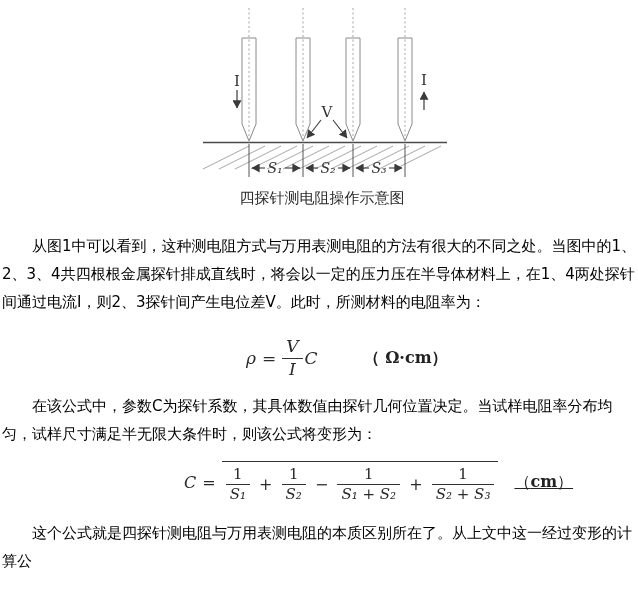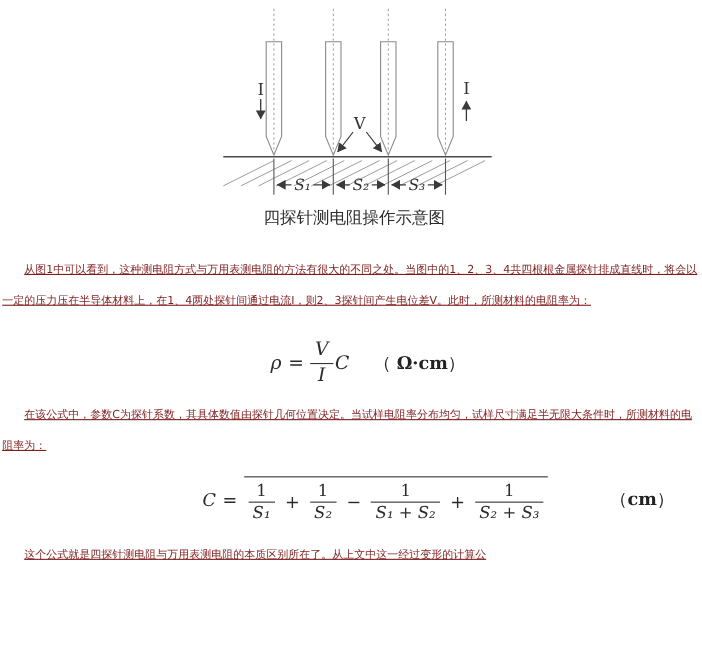--- a/index.html
+++ b/index.html
@@ -8,22 +8,22 @@
     font-family:"DejaVu Sans",sans-serif;color:#454545;
   }
   
   .diagram-wrap{width:638px;height:215px;}
   svg text{font-family:"DejaVu Serif",serif;}
   .svg-caption{font-family:"DejaVu Sans",sans-serif;font-size:15px;fill:#2b2b2b;}
   .dim-label{font-size:14px;font-style:italic;fill:#333;}
   .cur-label,.v-label{font-size:15px;fill:#333;}
   
   .para{
-    font-size:10px;line-height:28px;margin:0 1px 0 2px;
-    text-indent:2em;color:#7f1d1d;letter-spacing:0;text-decoration:underline;
+    font-size:15px;line-height:28px;margin:0 1px 0 2px;
+    text-indent:2em;color:#000000;letter-spacing:0;
   }
   .p1{margin-top:17px;}
   .p2{margin-top:13px;}
   .p3{margin-top:15px;}
   
   .formula{
     display:flex;align-items:center;
     font-family:"DejaVu Serif",serif;color:#2a2a2a;font-size:17px;
   }
   .f1{margin:21px 0 0 246px;}
@@ -36,22 +36,22 @@
     text-align:center;line-height:1.15;
   }
   .frac > .fnum{padding:0 4px 1px 4px;}
   .frac > .fden{padding:1px 4px 0 4px;border-top:1.3px solid #333;}
   .bigfrac > .fnum{padding-bottom:3px;border:none;}
   .bigfrac > .fden{padding-top:4px;}
   .bigfrac .frac{font-size:15px;}
   .op{margin:0 4px;vertical-align:middle;}
   .coef{margin-left:2px;}
   .unit{font-size:16px;color:#222;}
-  .f1 .unit{margin-left:22px;}
-  .f2 .unit{margin-left:56px;}
+  .f1 .unit{margin-left:46px;font-weight:bold;}
+  .f2 .unit{margin-left:16px;text-decoration:underline;}
   .unit b{font-family:"DejaVu Serif",serif;}
 </style>
 </head>
 <body>
 
 <div class="diagram-wrap">
   <svg width="638" height="215" viewBox="0 0 638 215">
     <defs>
       <marker id="arr" viewBox="0 0 10 10" refX="8.5" refY="5" markerWidth="9" markerHeight="9" markerUnits="userSpaceOnUse" orient="auto">
         <path d="M0,0 L9,5 L0,10 Z" fill="#3a3a3a"></path>
@@ -122,21 +122,21 @@
     <span class="rel">=</span>
     <span class="frac">
       <span class="fnum var">V</span>
       <span class="fden var">I</span>
     </span>
     <span class="var coef">C</span>
   </span>
   <span class="unit"><span>（ </span><b>Ω·cm</b><span>）</span></span>
 </div>
 
-<p class="para p2">在该公式中，参数C为探针系数，其具体数值由探针几何位置决定。当试样电阻率分布均匀，试样尺寸满足半无限大条件时，所测材料的电阻率为：</p>
+<p class="para p2">在该公式中，参数C为探针系数，其具体数值由探针几何位置决定。当试样电阻率分布均匀，试样尺寸满足半无限大条件时，则该公式将变形为：</p>
 
 <div class="formula f2">
   <span class="mrow">
     <span class="var">C</span>
     <span class="rel">=</span>
     <span class="frac bigfrac">
       <span class="fden">
         <span class="frac">
             <span class="fnum">1</span>
             <span class="fden var">S₁</span>

